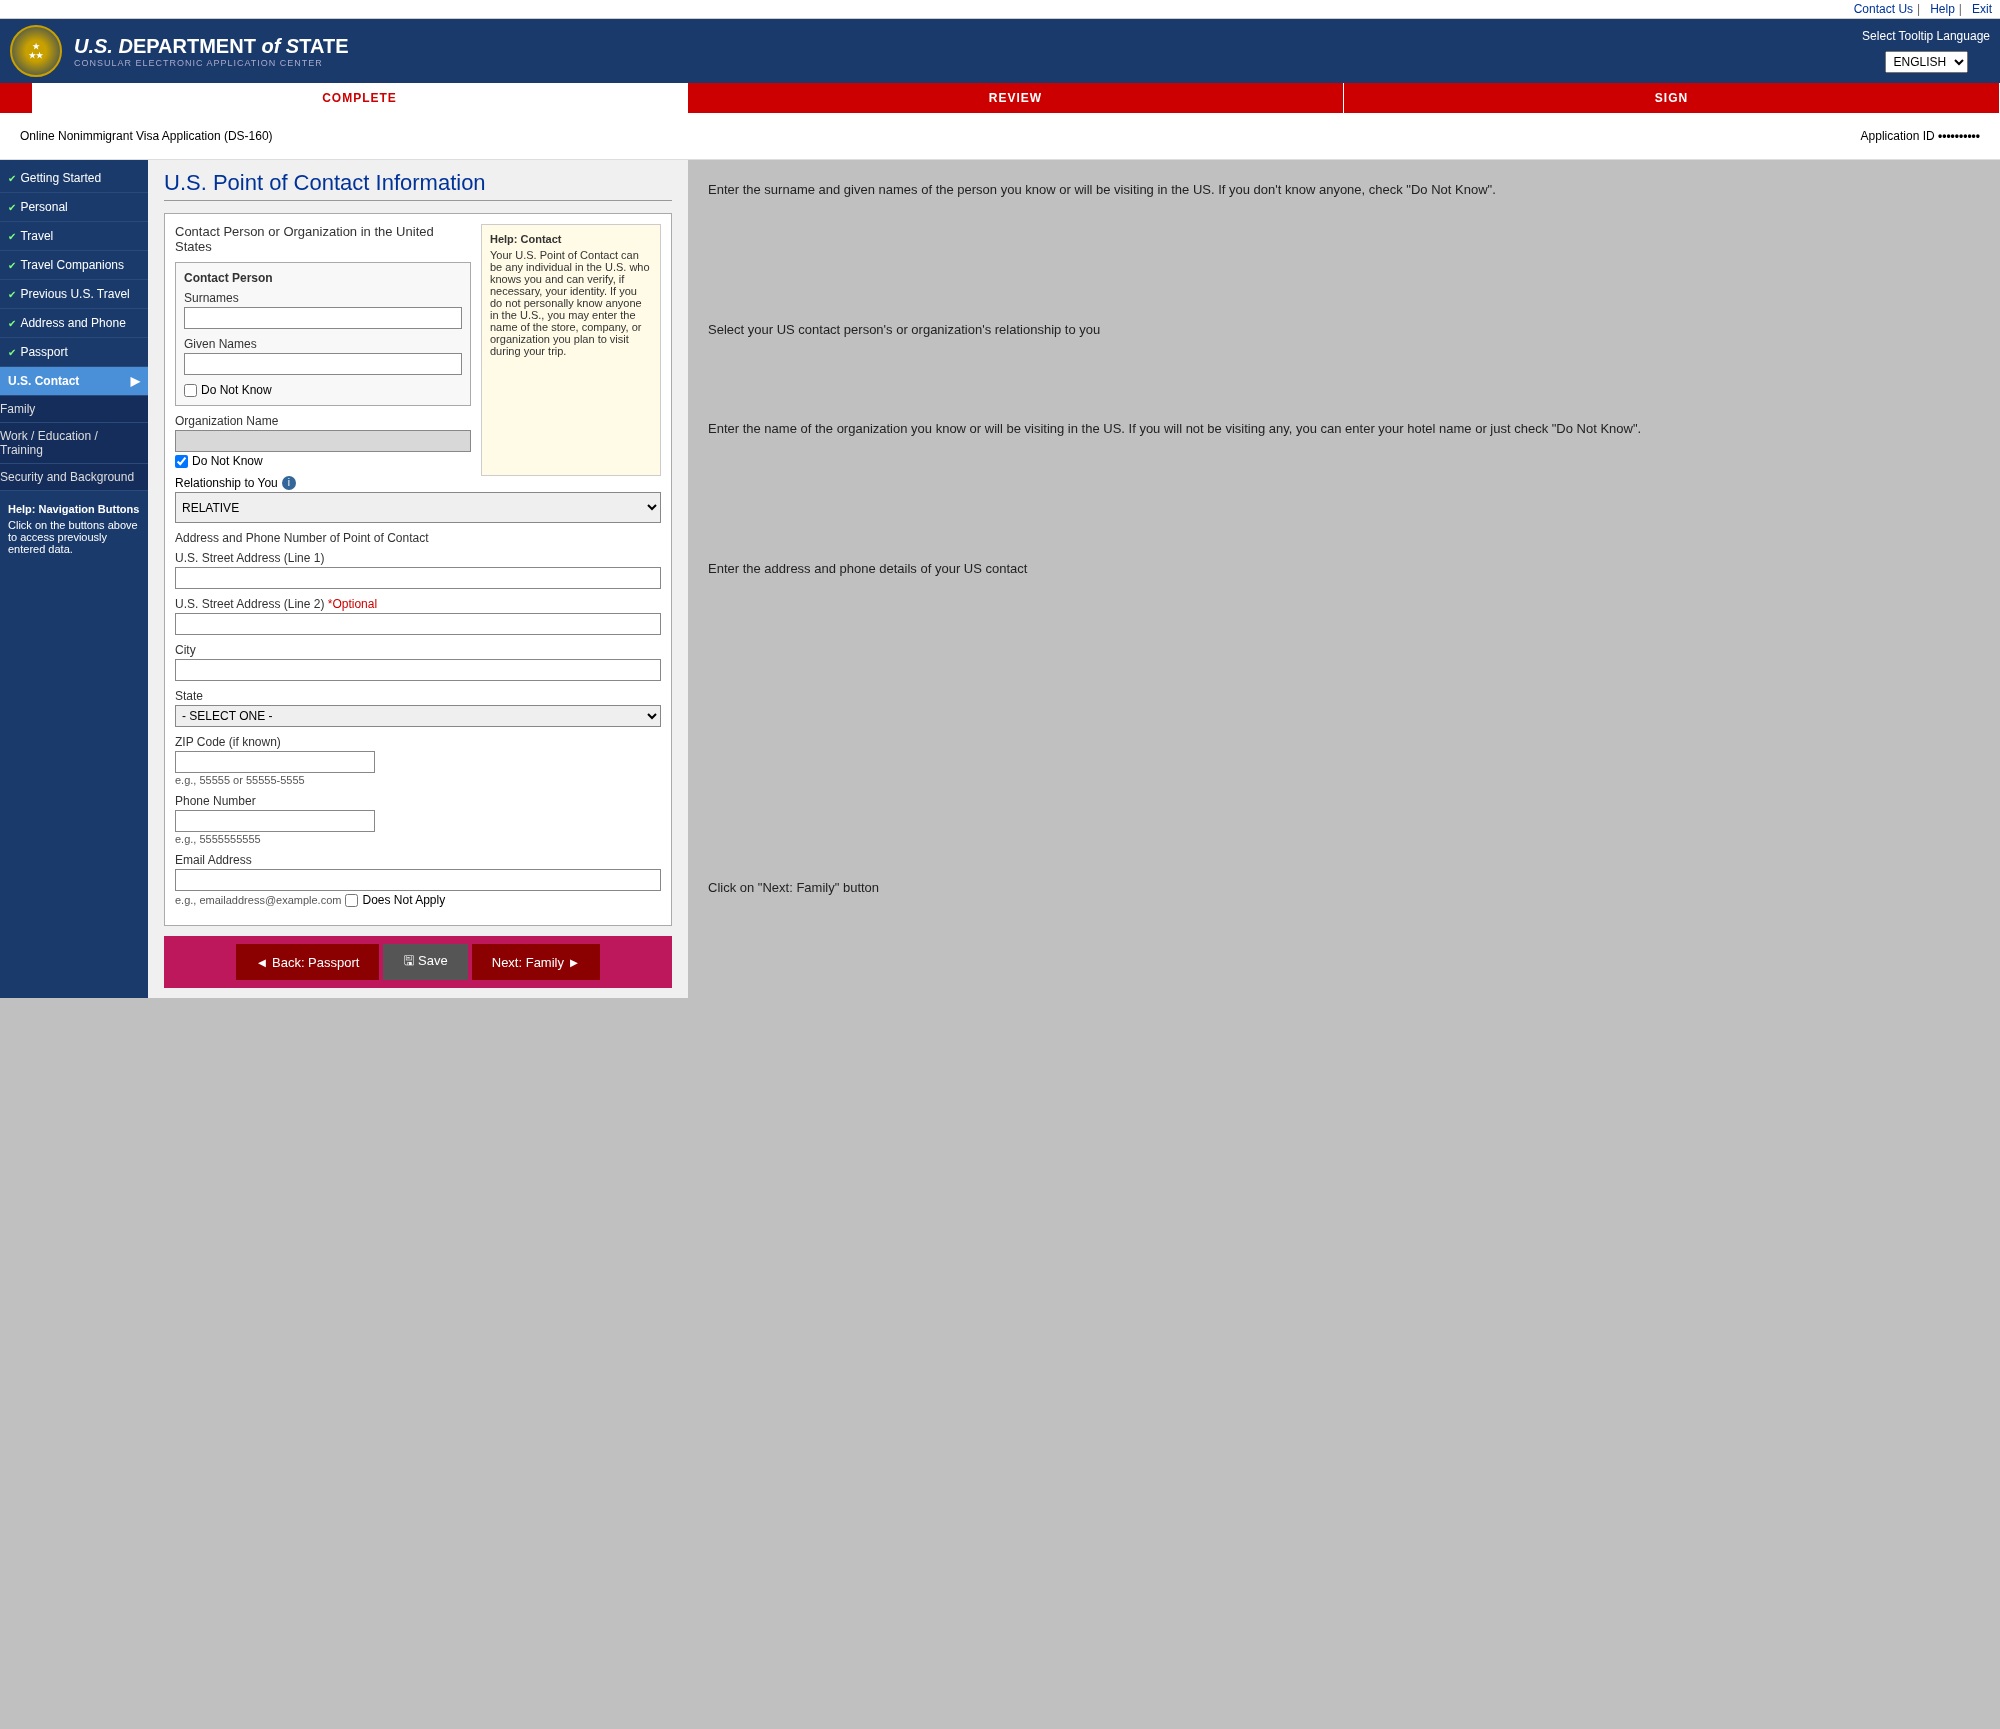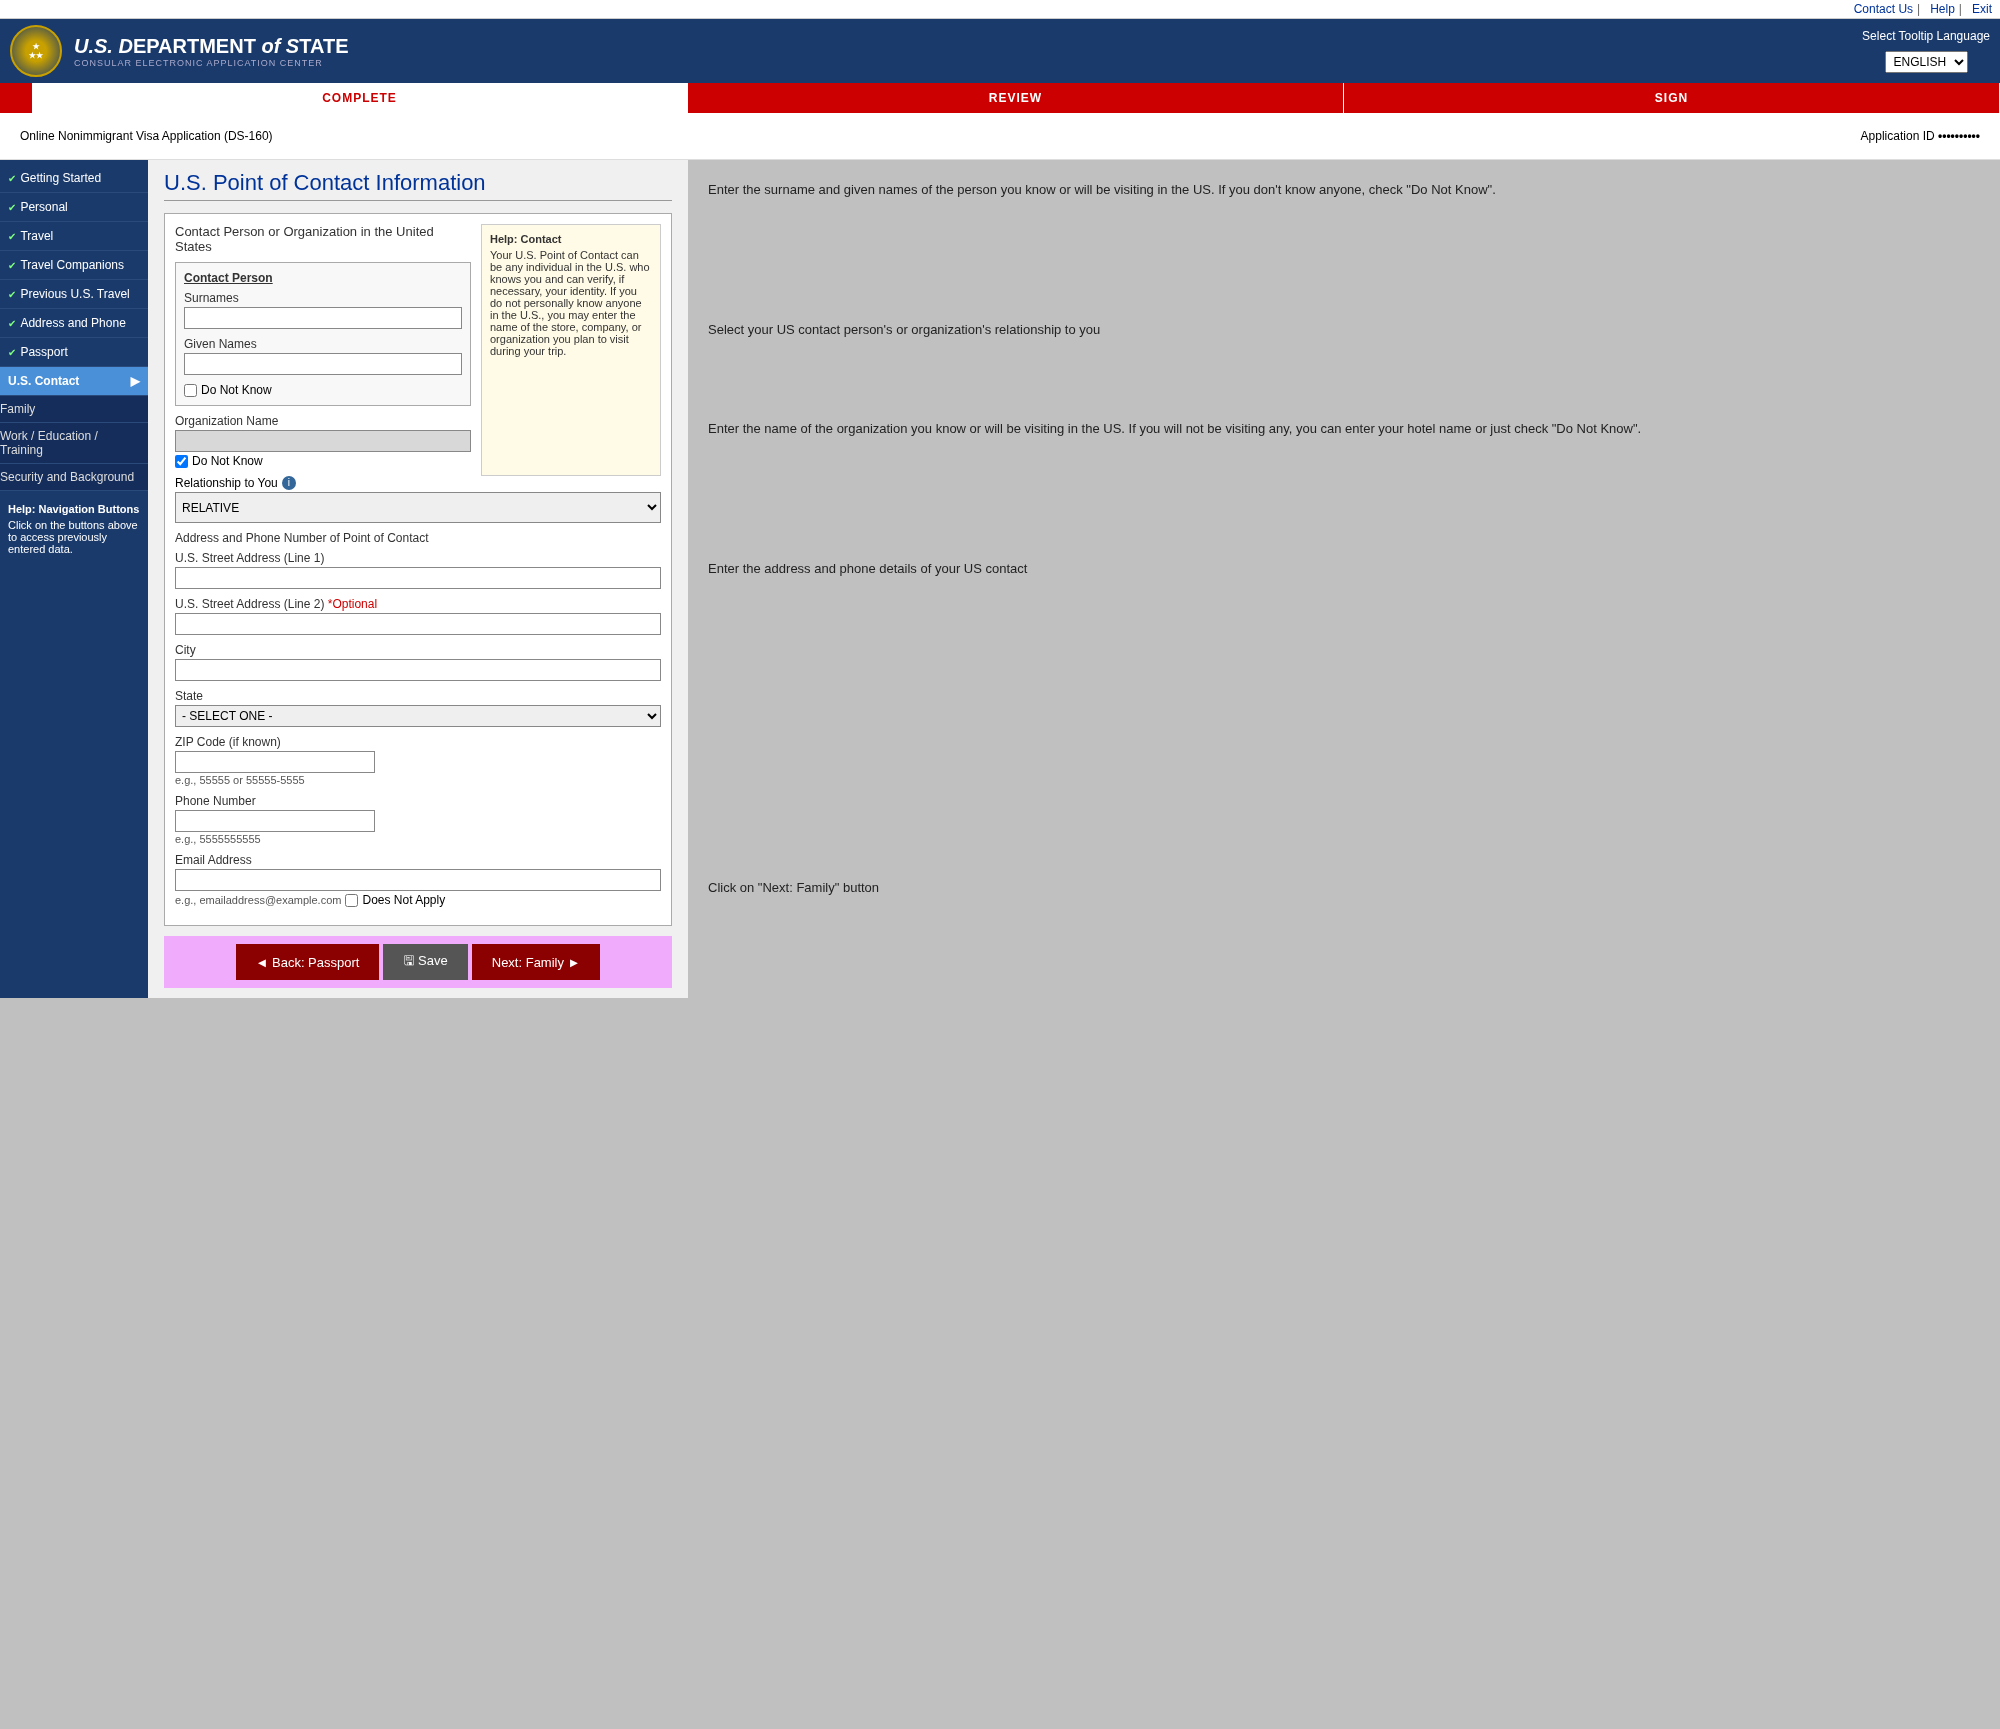--- a/index.html
+++ b/index.html
@@ -166,21 +166,21 @@
     .relationship-row { margin-bottom: 8px; }
     .relationship-label { font-size: 12px; display: flex; align-items: center; gap: 4px; margin-bottom: 2px; }
     .relationship-select { width: 100%; border: 1px solid #888; padding: 2px; font-size: 12px; height: 31px; }
 
     .address-section-title { font-size: 12px; color: #333; margin: 8px 0 6px 0; }
 
     .state-select { width: 100%; border: 1px solid #888; padding: 2px; font-size: 12px; height: 22px; }
 
     
     .bottom-nav {
-      background: #f0abfc;
+      background: #be185d;
       padding: 8px 0;
       display: flex;
       justify-content: center;
       gap: 4px;
     }
     .nav-btn {
       background: #8b0000;
       color: #fff;
       border: none;
       padding: 7px 20px;
@@ -306,21 +306,21 @@
 
     <div class="content-area">
       <h1 class="page-title">U.S. Point of Contact Information</h1>
 
       <div class="section-box">
         <div style="display:flex;">
           <div style="flex:1;">
             <div class="section-title">Contact Person or Organization in the United States</div>
 
             <div style="border:1px solid #aaa; padding:8px; background:#f8f8f8; margin-bottom:8px;">
-              <div class="form-label" style="font-weight:bold; margin-bottom:6px;text-decoration:underline;">Contact Person</div>
+              <div class="form-label" style="font-weight:bold; margin-bottom:6px;">Contact Person</div>
               <div class="form-row">
                 <label class="form-label">Surnames</label>
                 <input type="text" class="form-input" value="" style="">
               </div>
               <div class="form-row">
                 <label class="form-label">Given Names</label>
                 <input type="text" class="form-input" style="">
               </div>
               <div class="checkbox-row">
                 <input type="checkbox" style="">

